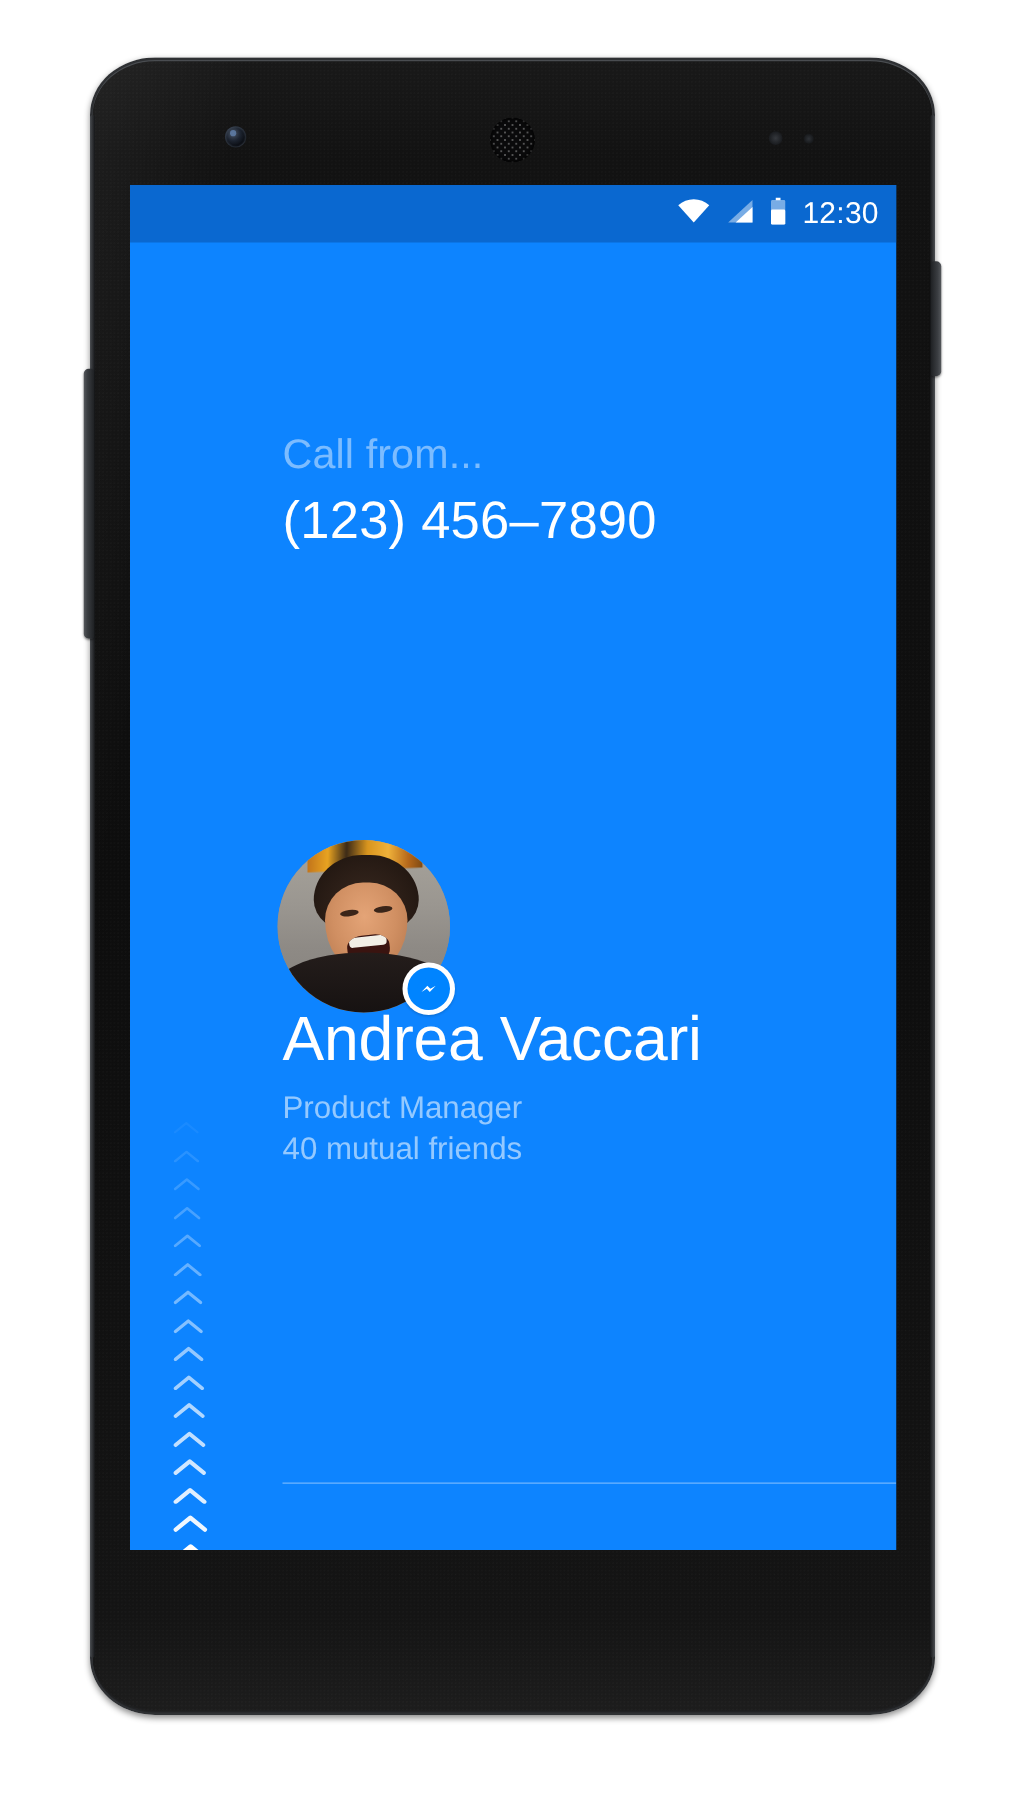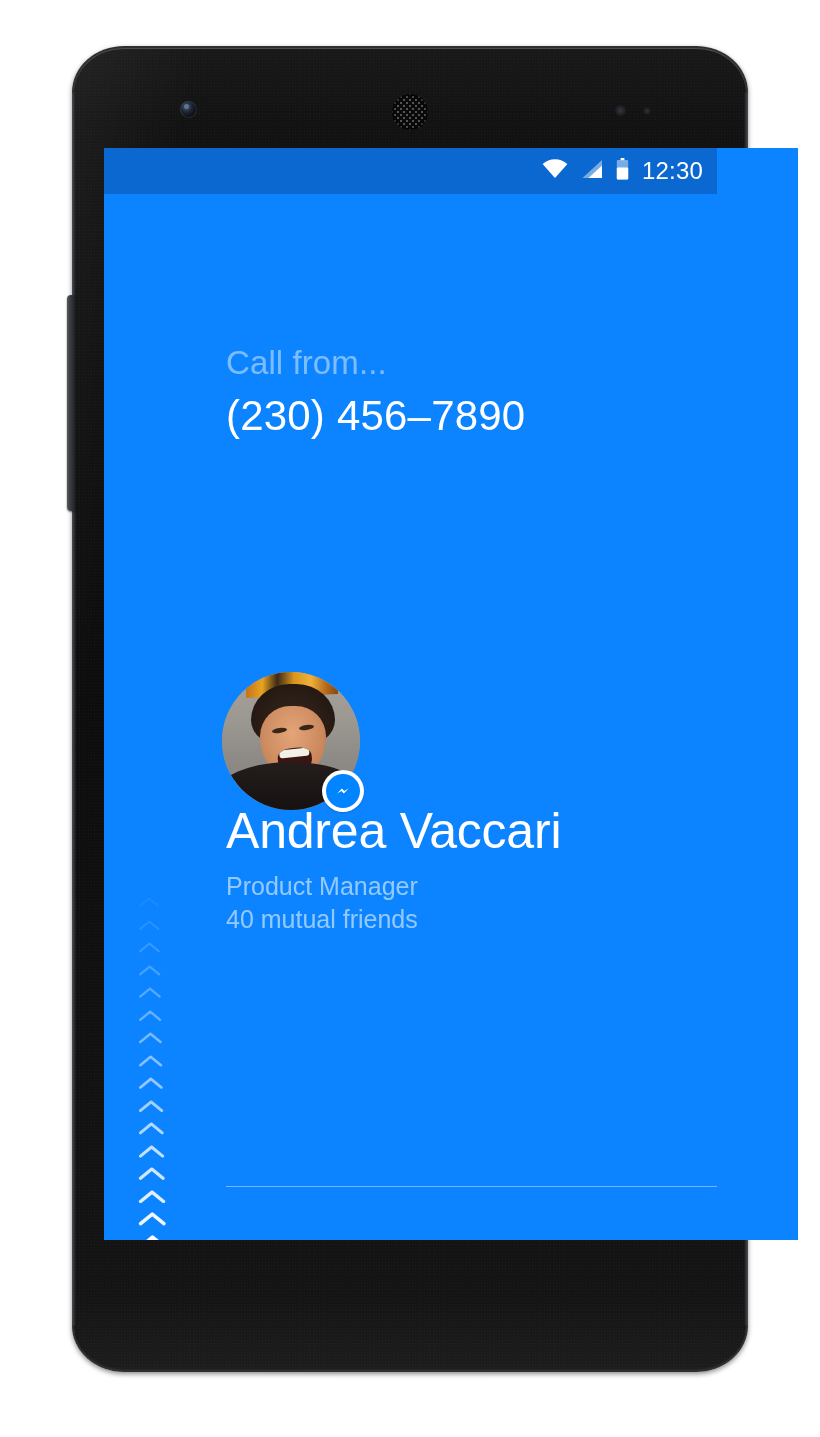--- a/index.html
+++ b/index.html
@@ -153,21 +153,21 @@
     width: 8px; height: 8px;
     border-radius: 50%;
     background: radial-gradient(circle, #2e3136 0%, #151719 75%);
   }
 
   
   #screen {
     position: absolute;
     left: 32px;
     top: 102px;
-    width: 694px;
+    width: 613px;
     height: 1092px;
     overflow: hidden;
     background: #0d84ff;
   }
 
   
   #status-bar {
     position: absolute;
     left: 0; top: 0;
     width: 613px;
@@ -437,21 +437,21 @@
           <rect x="0.8" y="2" width="11.4" height="19.6" rx="1.1" fill="#ffffff" opacity="0.45"></rect>
           <rect x="0.8" y="9.6" width="11.4" height="12" rx="1.1" fill="#ffffff"></rect>
         </svg>
       </span>
 
       <span id="status-time">12:30</span>
     </div>
 
     <div id="call-header">
       <div id="call-from-label">Call from...</div>
-      <div id="caller-number">(230) 456–7890</div>
+      <div id="caller-number">(123) 456–7890</div>
     </div>
 
     <div id="avatar-wrap">
       <div id="avatar">
         <div id="avatar-photo-bg"></div>
         <div id="avatar-photo-topband"></div>
         <div id="avatar-photo-hair"></div>
         <div id="avatar-photo-face"></div>
         <div id="avatar-photo-eye-l"></div>
         <div id="avatar-photo-eye-r"></div>

